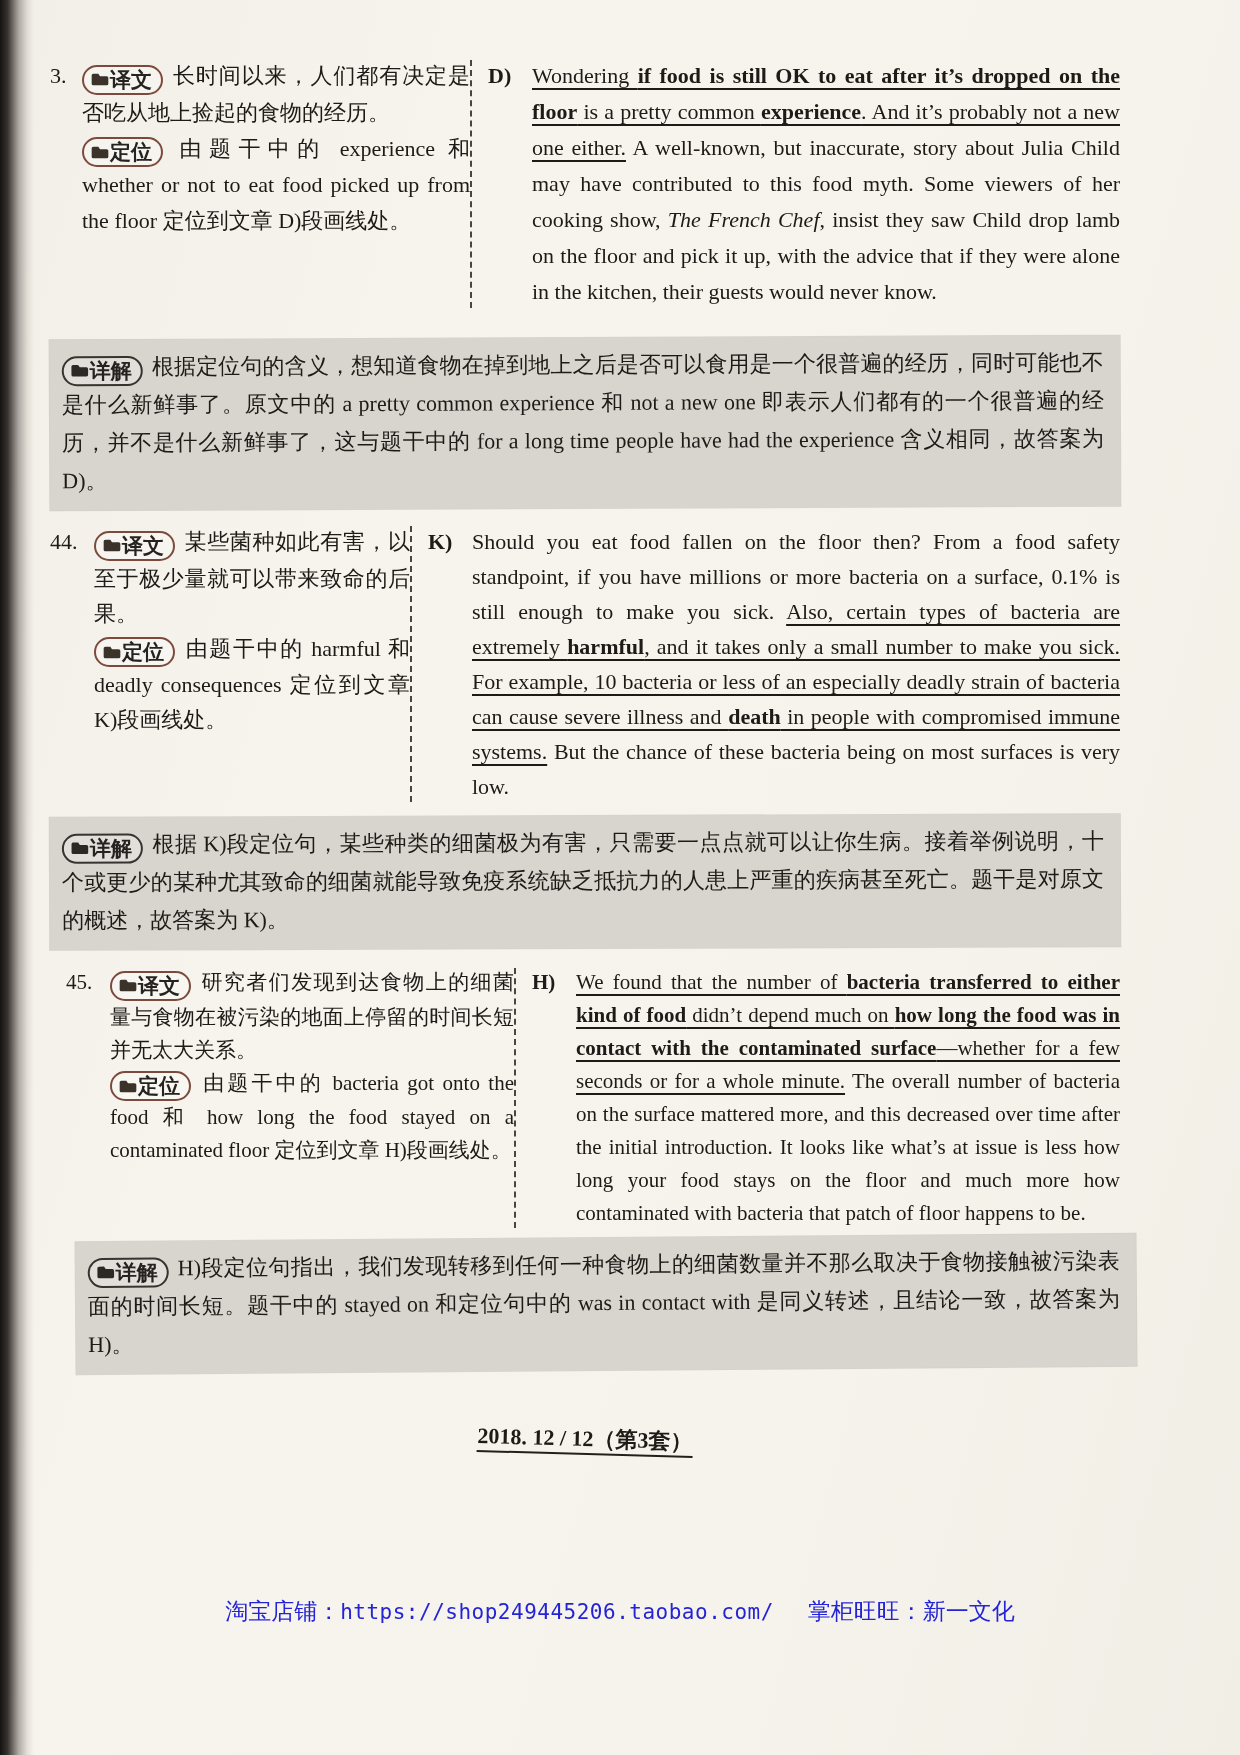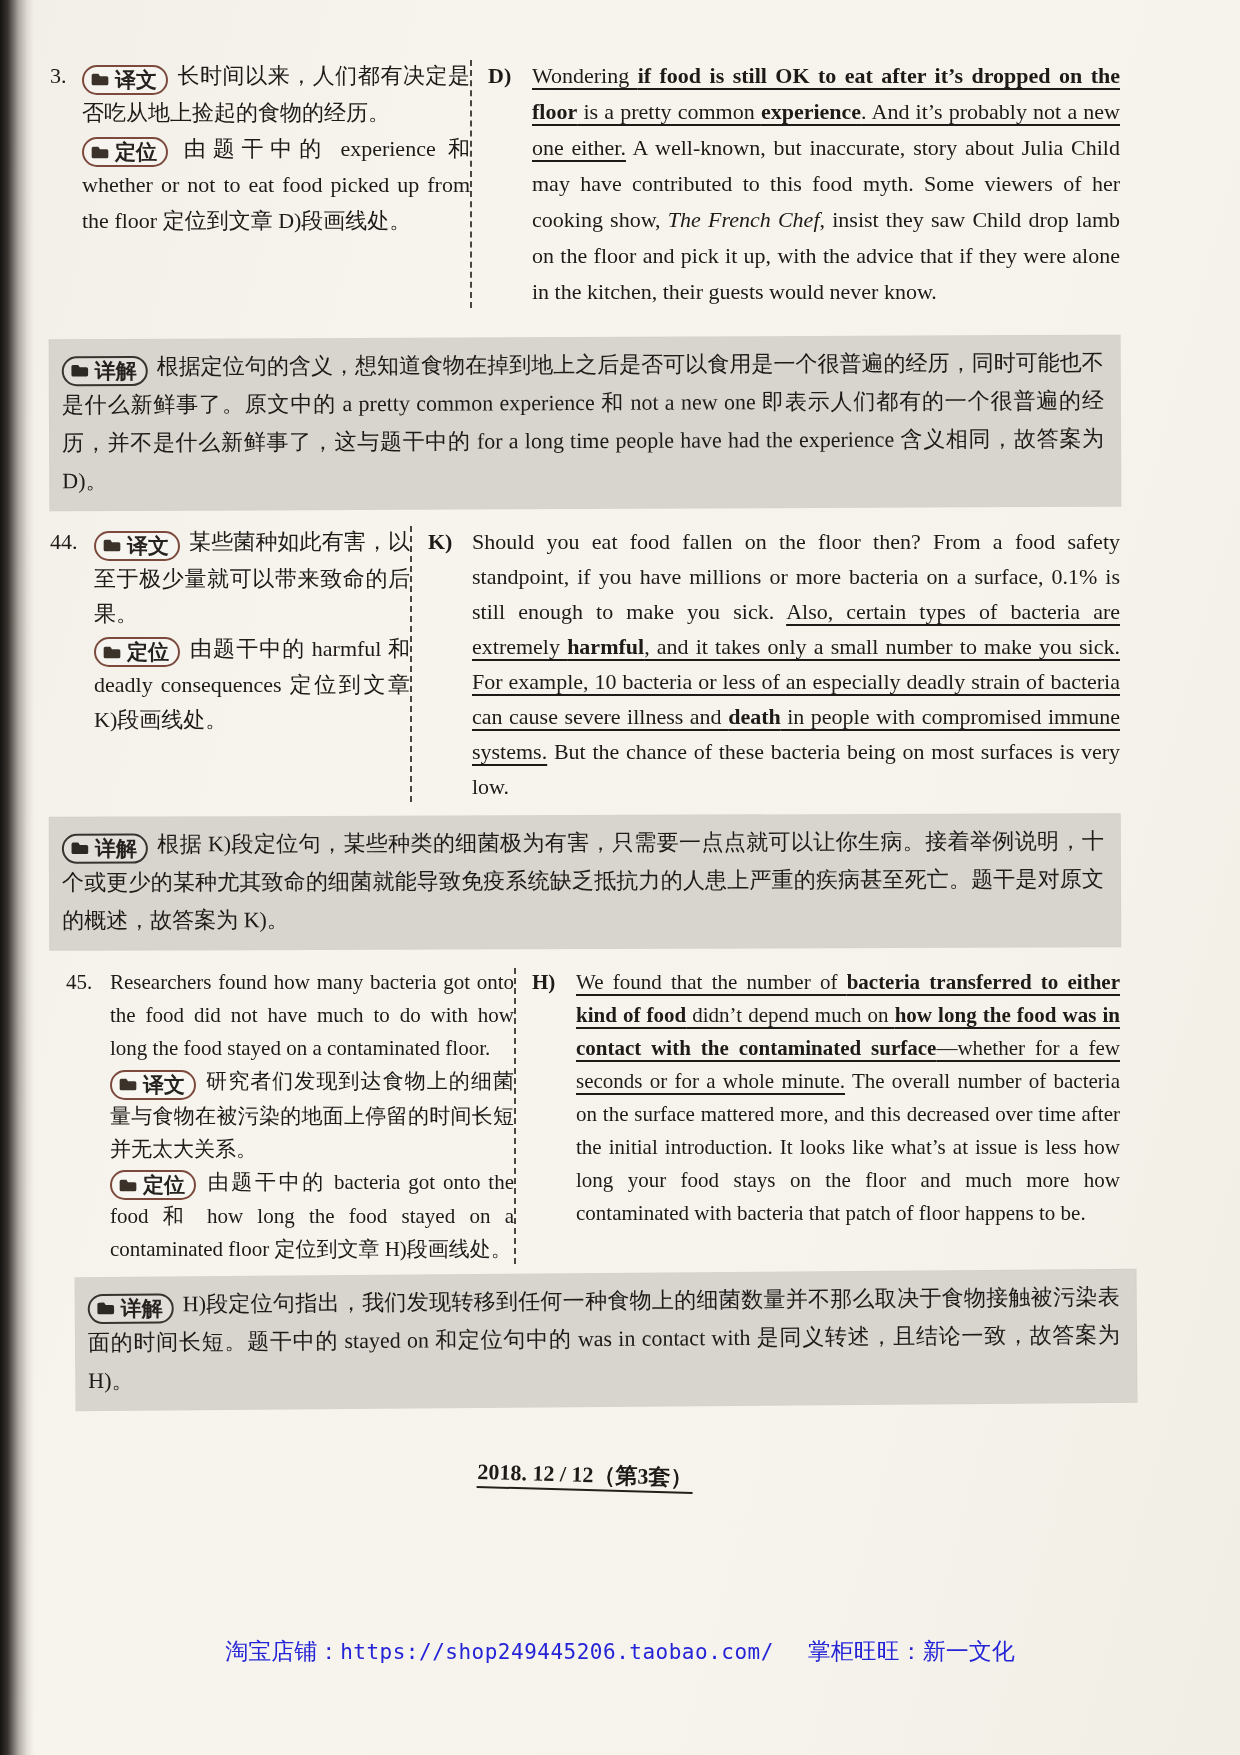--- a/index.html
+++ b/index.html
@@ -30,21 +30,21 @@
   .col-r{flex:1;padding-left:16px;}
   .qrow,.arow{display:flex;}
   .qnum{flex:none;width:32px;}
   .b2 .qnum,.b3 .qnum{width:44px;}
   .aletter{flex:none;width:44px;font-weight:bold;}
   .qbody,.abody{flex:1;text-align:justify;}
   .qbody p{margin:0;text-align:justify;}
 
   
   .tag{
-    display:inline-flex;align-items:center;gap:5px;
+    display:inline-flex;align-items:center;
     border:2px solid #7c4a3c;border-radius:16px;
     padding:0 9px 0 6px;margin-right:9px;
     font-weight:bold;white-space:nowrap;
     line-height:26px;font-size:21px;
     vertical-align:-4px;color:#262220;
     background:rgba(255,255,255,.25);
   }
   .tag.black{border-color:#37332e;font-family:Liberation Serif, serif;}
   .tag svg{flex:none;}
 
@@ -66,21 +66,21 @@
   
   .set-label{
     margin-top:54px;text-align:center;
     font-weight:bold;font-size:22px;
     transform:rotate(1.6deg);
   }
   .set-label span{
     border-bottom:2.5px solid #23201c;padding-bottom:2px;
   }
   .shop-line{
-    position:absolute;left:0;right:0;top:1636px;
+    position:absolute;left:0;right:0;top:1596px;
     text-align:center;font-size:23px;color:#2424d6;
     font-family:"Liberation Serif",serif;
   }
   .shop-line .mono{font-family:"DejaVu Sans Mono",monospace;font-size:21px;letter-spacing:.5px;}
   .shop-line .gap{display:inline-block;width:34px;}
 </style>
 </head>
 <body>
 
 <div class="page">
@@ -158,21 +158,20 @@
             <path d="M2 4 Q2 2 4 2 L10 2 L12 5 L20 5 Q22 5 22 7 L22 14 Q22 16 20 16 L4 16 Q2 16 2 14 Z" fill="#2c2823"></path>
           </svg>
           <span>详解</span>
         </span><span>根据 K)段定位句，某些种类的细菌极为有害，只需要一点点就可以让你生病。接着举例说明，十个或更少的某种尤其致命的细菌就能导致免疫系统缺乏抵抗力的人患上严重的疾病甚至死亡。题干是对原文的概述，故答案为 K)。</span></div>
 
     <div class="qblock b3">
       <div class="col-l">
         <div class="qrow">
           <div class="qnum">45.</div>
           <div class="qbody">
-            <p>Researchers found how many bacteria got onto the food did not have much to do with how long the food stayed on a contaminated floor.</p>
             <p><span class="tag">
                   <svg width="20" height="15" viewBox="0 0 24 18">
                     <path d="M2 4 Q2 2 4 2 L10 2 L12 5 L20 5 Q22 5 22 7 L22 14 Q22 16 20 16 L4 16 Q2 16 2 14 Z" fill="#3b332a"></path>
                   </svg>
                   <span>译文</span>
                 </span><span>研究者们发现到达食物上的细菌量与食物在被污染的地面上停留的时间长短并无太大关系。</span></p>
             <p><span class="tag">
                   <svg width="20" height="15" viewBox="0 0 24 18">
                     <path d="M2 4 Q2 2 4 2 L10 2 L12 5 L20 5 Q22 5 22 7 L22 14 Q22 16 20 16 L4 16 Q2 16 2 14 Z" fill="#3b332a"></path>
                   </svg>

